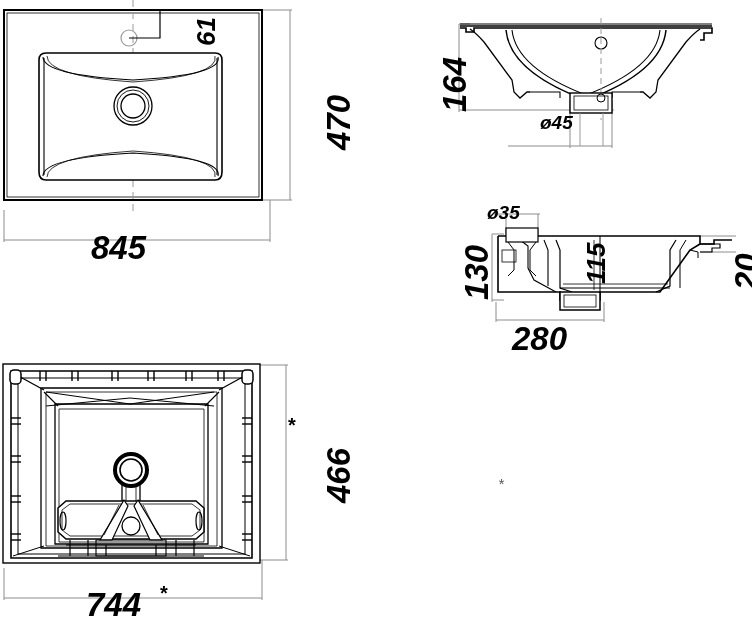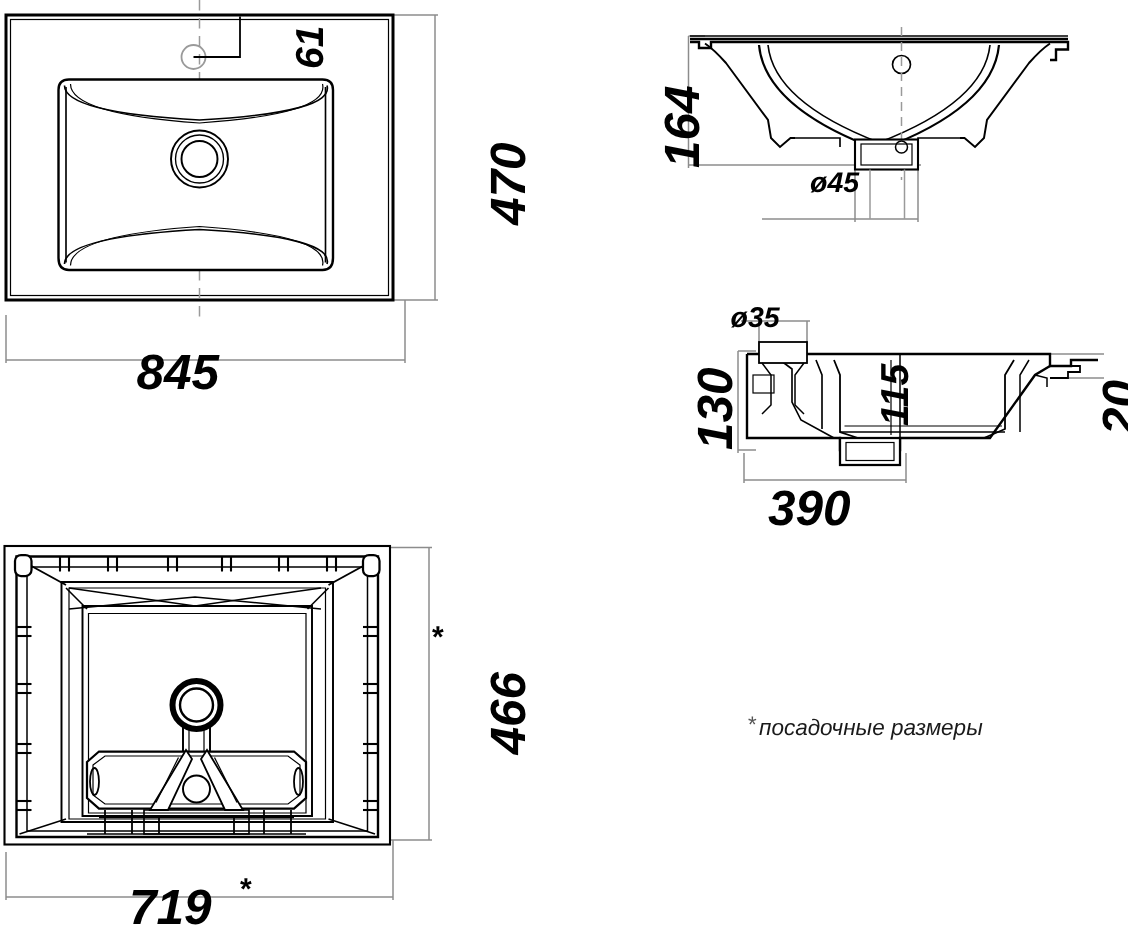--- a/index.html
+++ b/index.html
@@ -263,26 +263,25 @@
   <div class="dim big rot" style="left:438px;top:112px;transform:rotate(-90deg);">164</div>
 
   <div class="dim sml" style="left:540px;top:113px;">ø45</div>
 
   <div class="dim big rot" style="left:460px;top:300px;transform:rotate(-90deg);">130</div>
 
   <div class="dim med rot" style="left:583px;top:284px;transform:rotate(-90deg);">115</div>
 
   <div class="dim big rot" style="left:730px;top:290px;transform:rotate(-90deg);">20</div>
 
-  <div class="dim big" style="left:512px;top:322px;">390</div>
+  <div class="dim big" style="left:512px;top:322px;">280</div>
 
   <div class="dim sml" style="left:487px;top:203px;text-align:right;">ø35</div>
 
-  <div class="dim big" style="left:86px;top:588px;">719</div>
+  <div class="dim big" style="left:86px;top:588px;">744</div>
   <div class="star" style="left:160px;top:582px;">*</div>
 
   <div class="dim big rot" style="left:322px;top:503px;transform:rotate(-90deg);">466</div>
   <div class="star" style="left:288px;top:414px;">*</div>
 
   <div class="note" style="left:498px;top:475px;color:#555;">*</div>
-  <div class="note" style="left:506px;top:477px;">посадочные размеры</div>
 
 </div>
 
 </body></html>

